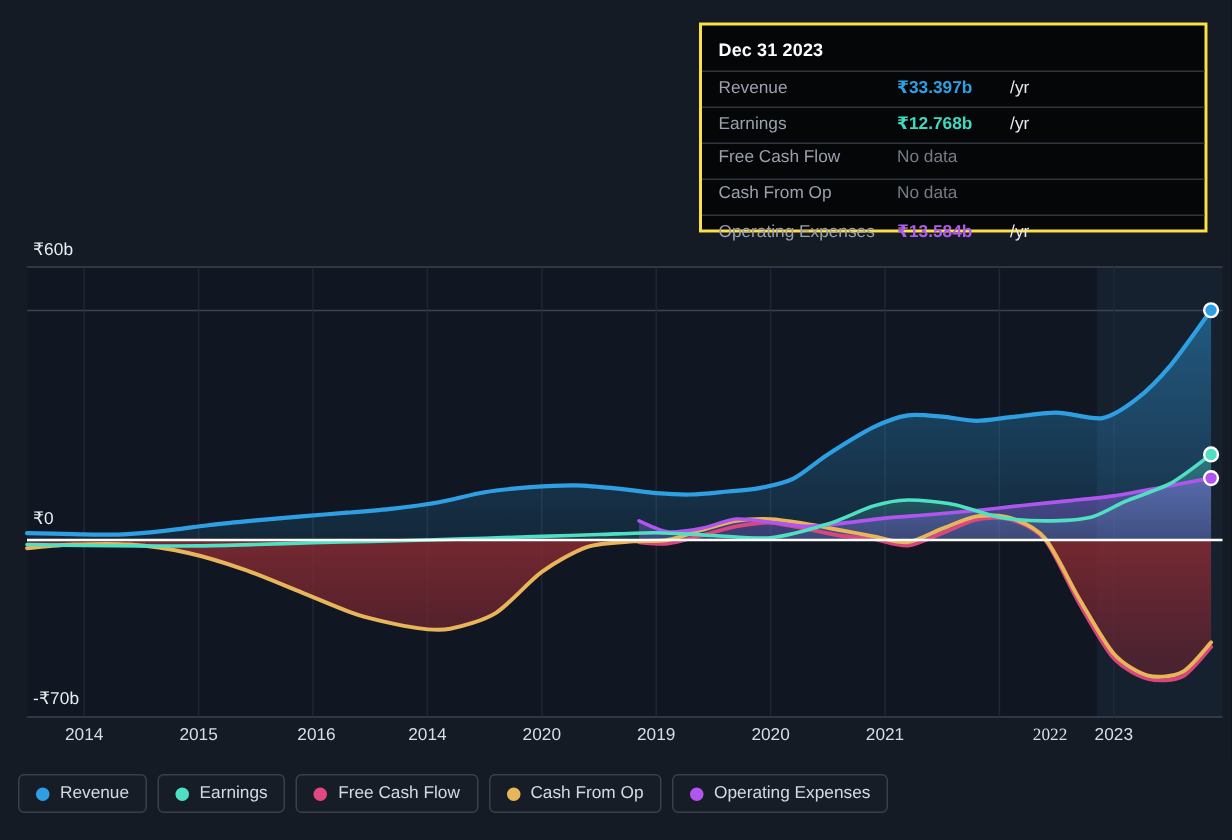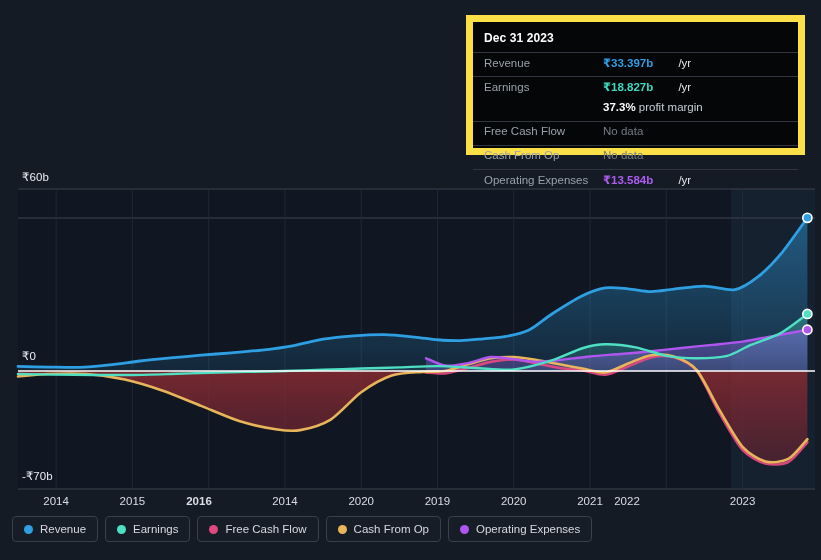--- a/index.html
+++ b/index.html
@@ -7,21 +7,21 @@
     width:821px;height:560px;
     background:#151b25;
     font-family:"Liberation Sans","DejaVu Sans",sans-serif;
     overflow:hidden;
     position:relative;
     -webkit-font-smoothing:antialiased;
   }
   #root{position:absolute;inset:0;}
 
   
-  .chart-wrap{position:absolute;left:0;top:0;width:821px;height:505px;margin-top:11px;}
+  .chart-wrap{position:absolute;left:0;top:0;width:821px;height:505px;}
   .plot-svg{position:absolute;left:0;top:0;}
 
   .axis-label{
     position:absolute;
     color:#e9edf2;
     font-size:11.5px;
     letter-spacing:.1px;
     white-space:nowrap;
   }
   .y-label{left:22px;}
@@ -37,21 +37,21 @@
     transform:translateX(-50%);
     white-space:nowrap;
   }
 
   
   .tooltip{
     position:absolute;
     left:466px;top:15px;
     width:339px;height:140px;
     background:#050608;
-    border:7px solid #fde047;
+    border:2px solid #fde047;
     box-sizing:border-box;
     padding:0;
   }
   .tt-title{
     color:#ffffff;
     font-size:12px;
     font-weight:bold;
     padding:9px 11px 7px 11px;
     letter-spacing:.1px;
   }
@@ -161,45 +161,41 @@
         <circle cx="807.3732057416164" cy="318.74666666666667" r="4.6" fill="#b055ef" stroke="#ffffff" stroke-width="1.6"></circle>
       </svg>
 
     <div class="axis-label y-label y-60">₹60b</div>
     <div class="axis-label y-label y-0">₹0</div>
     <div class="axis-label y-label y-m40">-₹70b</div>
 
     <div id="x-labels">
         <div class="x-label" style="left: 56.134px;">2014</div>
         <div class="x-label" style="left: 132.402px;">2015</div>
-        <div class="x-label" style="left: 199px; font-weight: bold;">2016</div>
+        <div class="x-label" style="left: 211px;">2016</div>
         <div class="x-label" style="left: 284.938px;">2014</div>
         <div class="x-label" style="left: 361.206px;">2020</div>
         <div class="x-label" style="left: 437.474px;">2019</div>
         <div class="x-label" style="left: 513.742px;">2020</div>
         <div class="x-label" style="left: 590.01px;">2021</div>
-        <div class="x-label" style="left: 627px;">2022</div>
+        <div class="x-label" style="left: 700px; font-family: Liberation Serif, serif;">2022</div>
         <div class="x-label" style="left: 742.545px;">2023</div>
       </div>
   </div>
 
   <div class="tooltip">
     <div class="tt-title">Dec 31 2023</div>
     <div id="tt-rows">
         <div class="tt-row">
           <div class="tt-key">Revenue</div>
           <div class="tt-val"><b style="color: rgb(47, 159, 227);">₹33.397b</b><span class="tt-unit"> /yr</span></div>
         </div>
         <div class="tt-row">
           <div class="tt-key">Earnings</div>
-          <div class="tt-val"><b style="color: rgb(63, 217, 192);">₹18.827b</b><span class="tt-unit"> /yr</span></div>
-        </div>
-        <div class="tt-row no-rule">
-          <div class="tt-key"></div>
-          <div class="tt-val"><b style="color: rgb(255, 255, 255);">37.3%</b><span class="tt-margin-txt"> profit margin</span></div>
+          <div class="tt-val"><b style="color: rgb(63, 217, 192);">₹12.768b</b><span class="tt-unit"> /yr</span></div>
         </div>
         <div class="tt-row">
           <div class="tt-key">Free Cash Flow</div>
           <div class="tt-val"><span class="tt-nodata">No data</span></div>
         </div>
         <div class="tt-row">
           <div class="tt-key">Cash From Op</div>
           <div class="tt-val"><span class="tt-nodata">No data</span></div>
         </div>
         <div class="tt-row">

